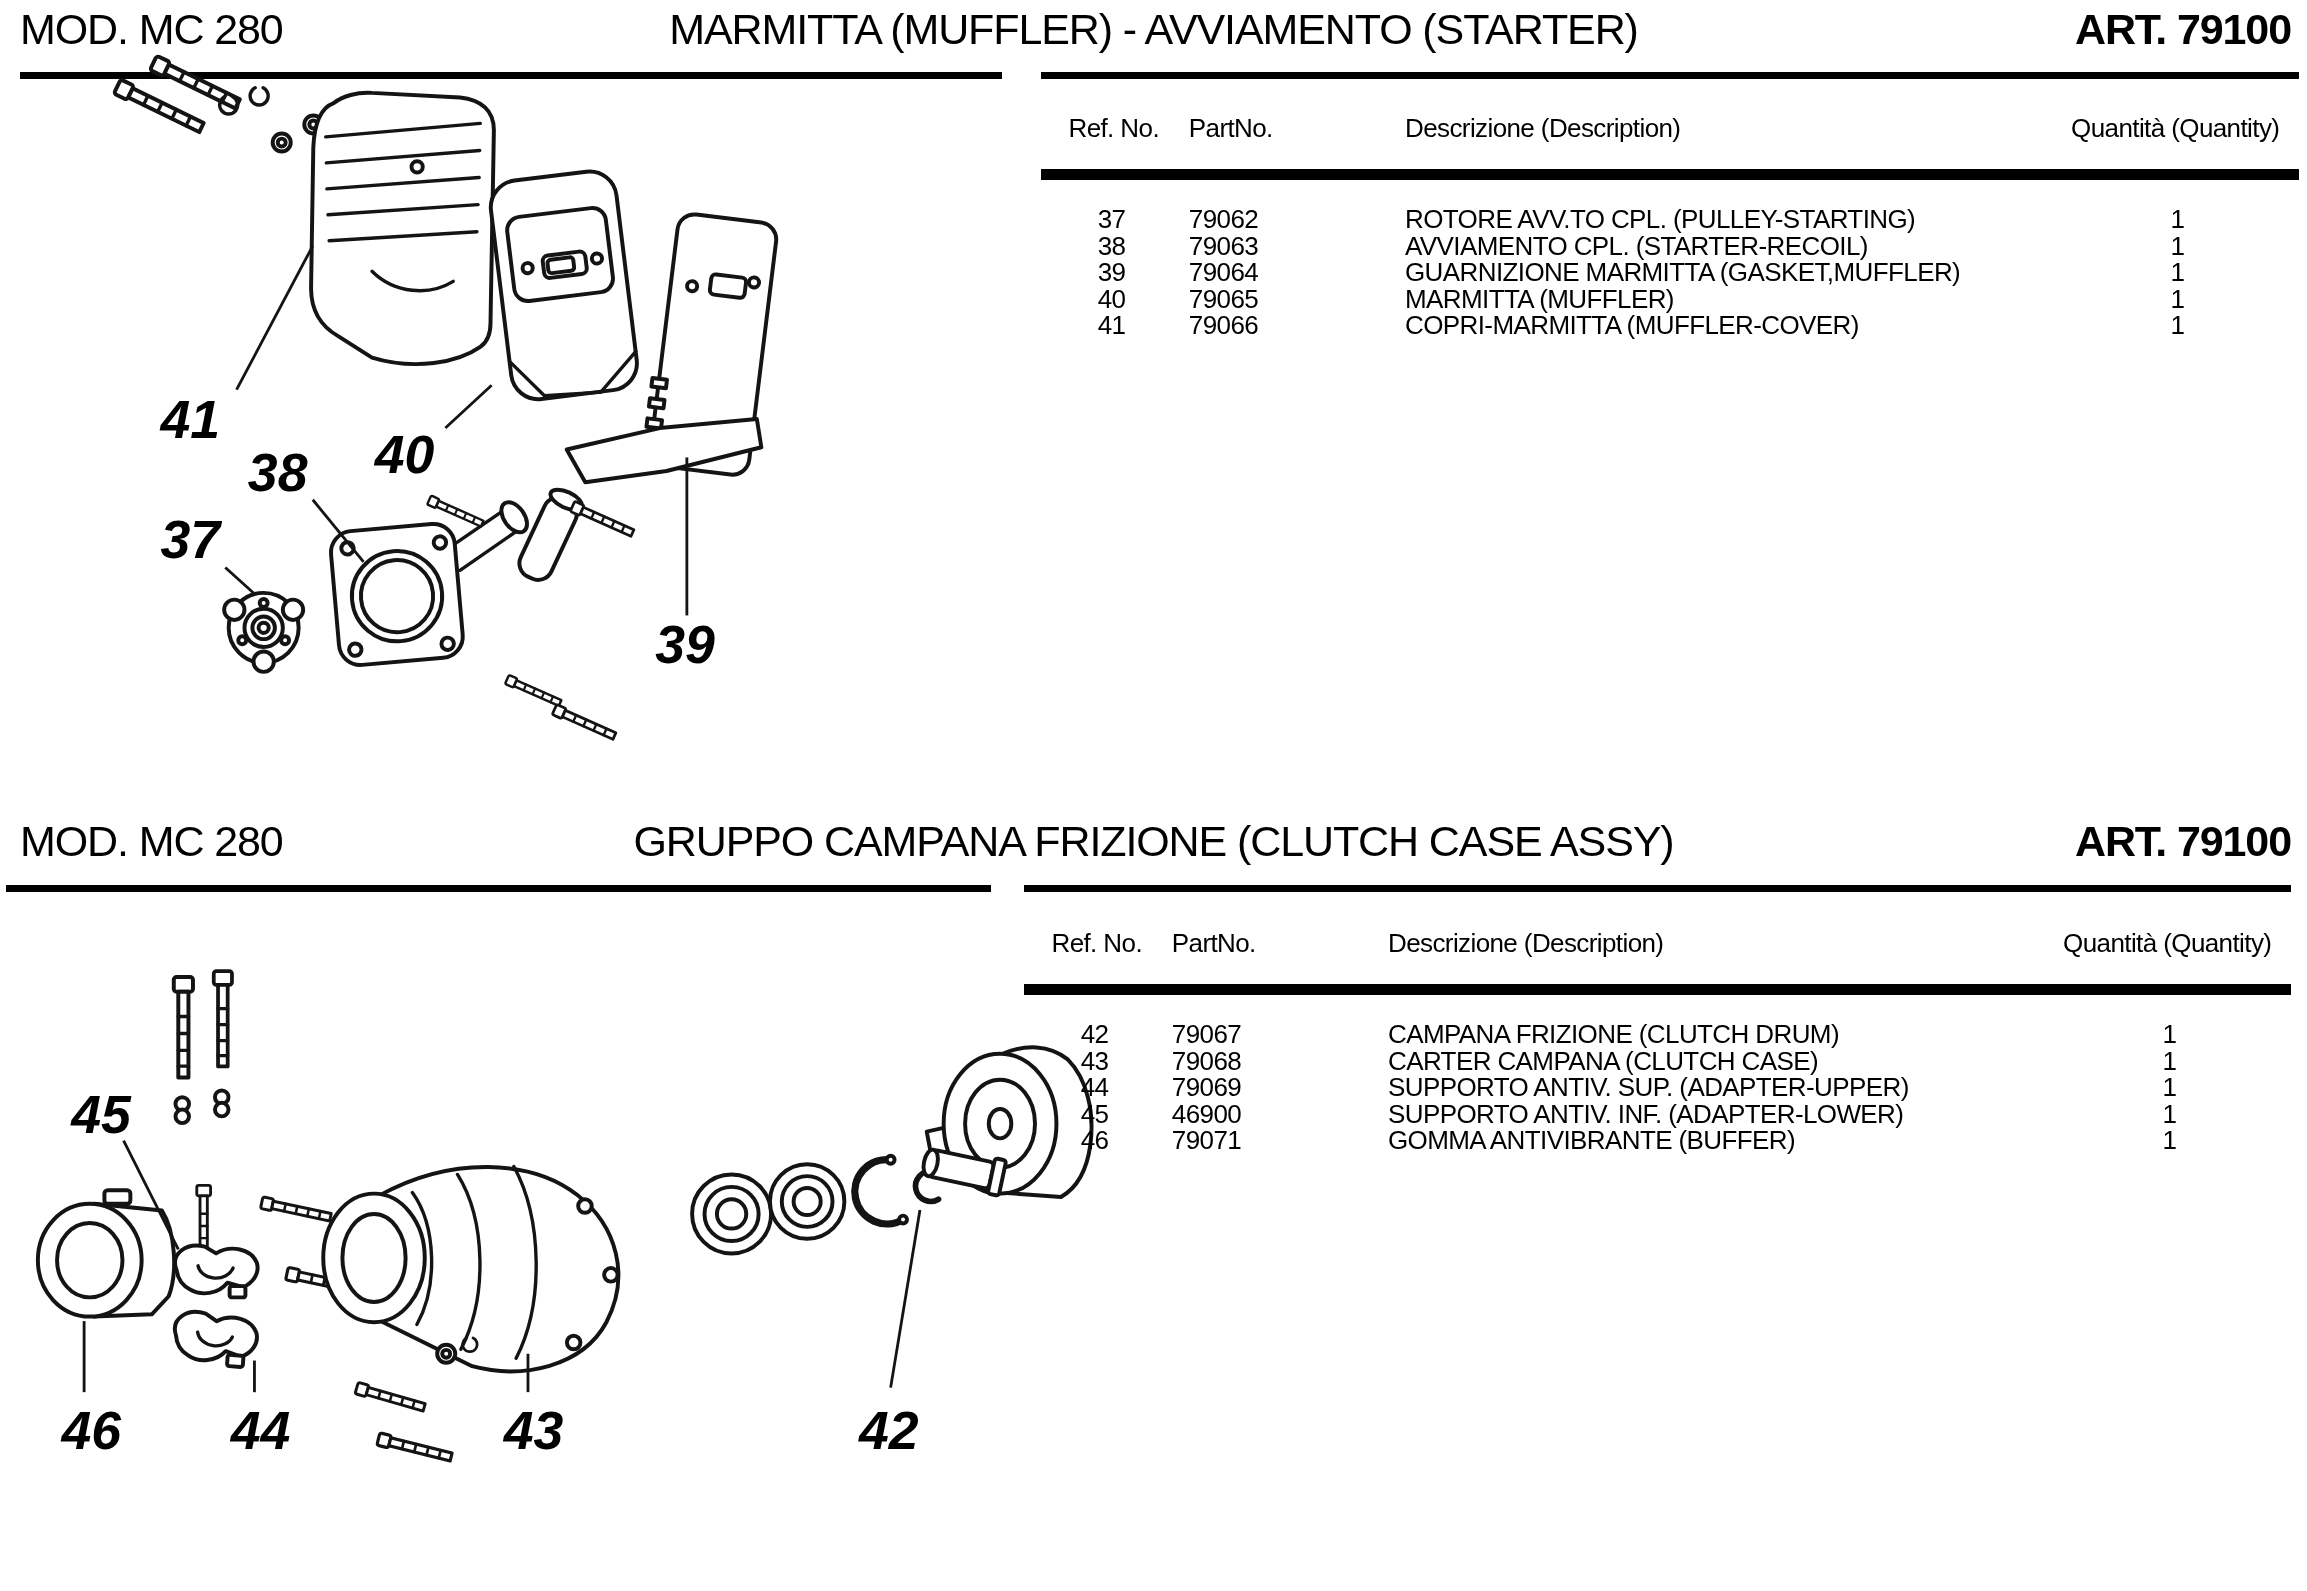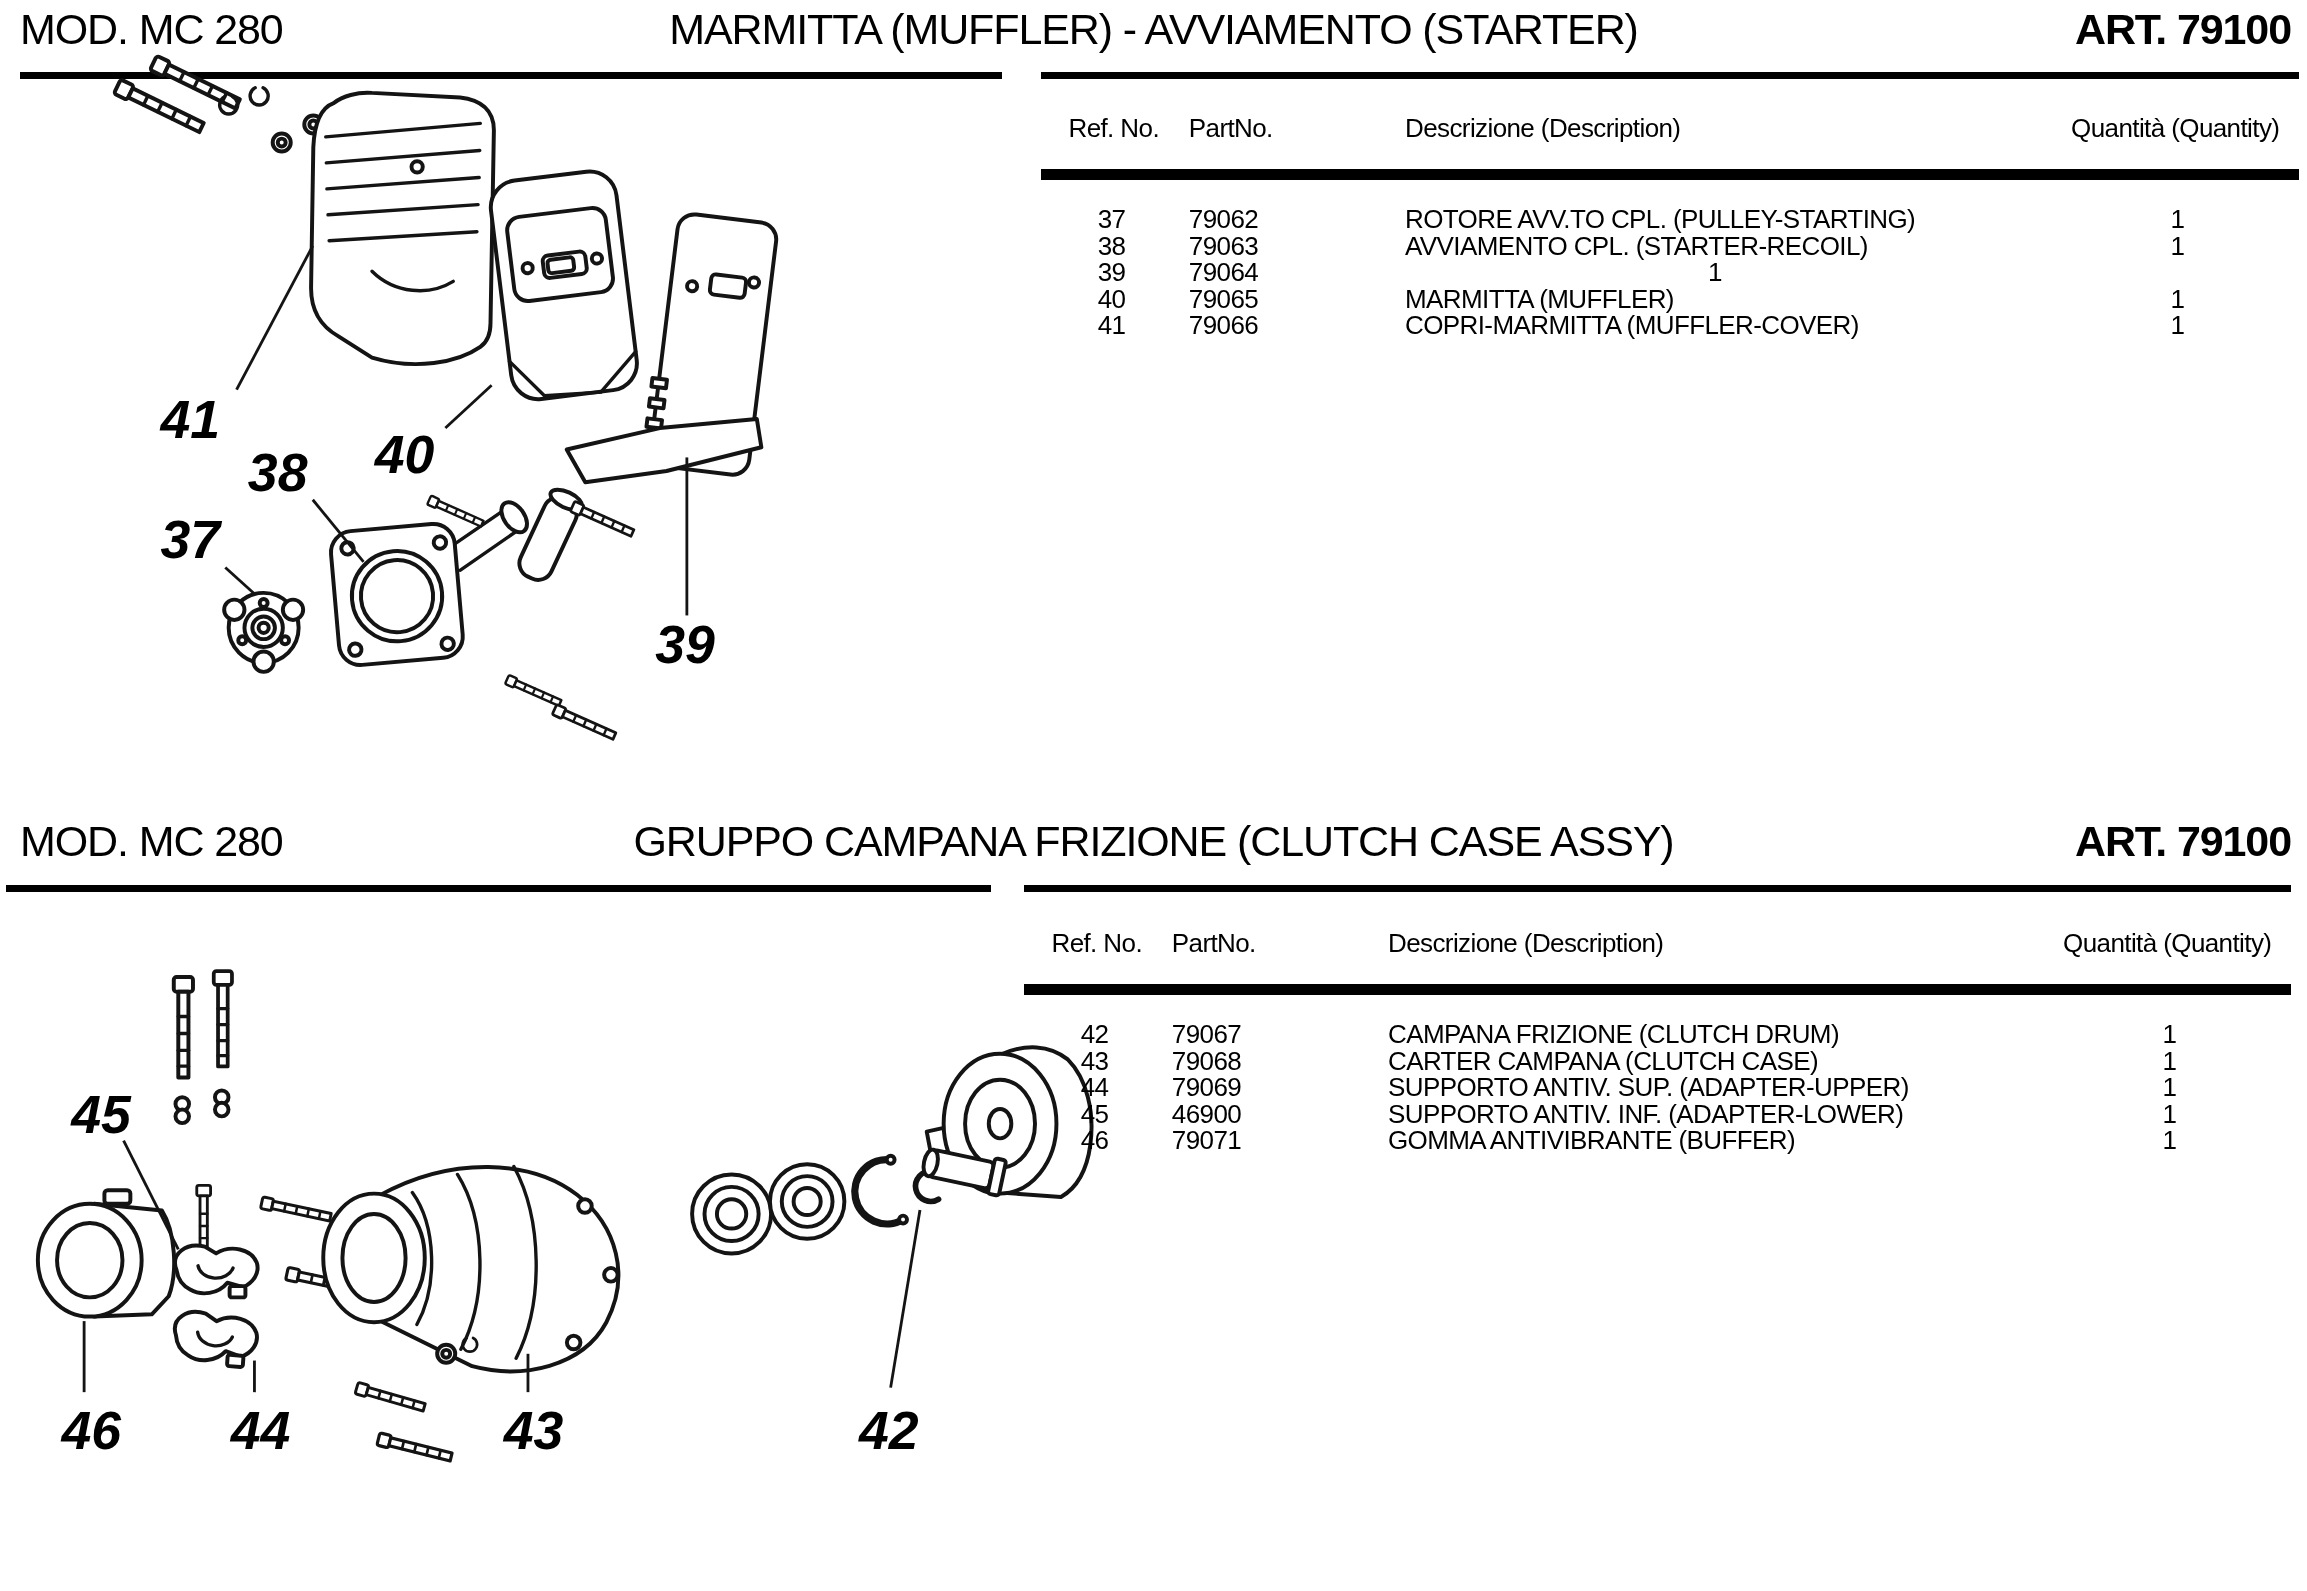--- a/index.html
+++ b/index.html
@@ -194,20 +194,21 @@
       </div>
       <div class="trow">
         <span class="c-ref">38</span>
         <span class="c-part">79063</span>
         <span class="c-desc">AVVIAMENTO CPL. (STARTER-RECOIL)</span>
         <span class="c-qty">1</span>
       </div>
       <div class="trow">
         <span class="c-ref">39</span>
         <span class="c-part">79064</span>
+        <span class="c-desc">GUARNIZIONE MARMITTA (GASKET,MUFFLER)</span>
         <span class="c-qty">1</span>
       </div>
       <div class="trow">
         <span class="c-ref">40</span>
         <span class="c-part">79065</span>
         <span class="c-desc">MARMITTA (MUFFLER)</span>
         <span class="c-qty">1</span>
       </div>
       <div class="trow">
         <span class="c-ref">41</span>

